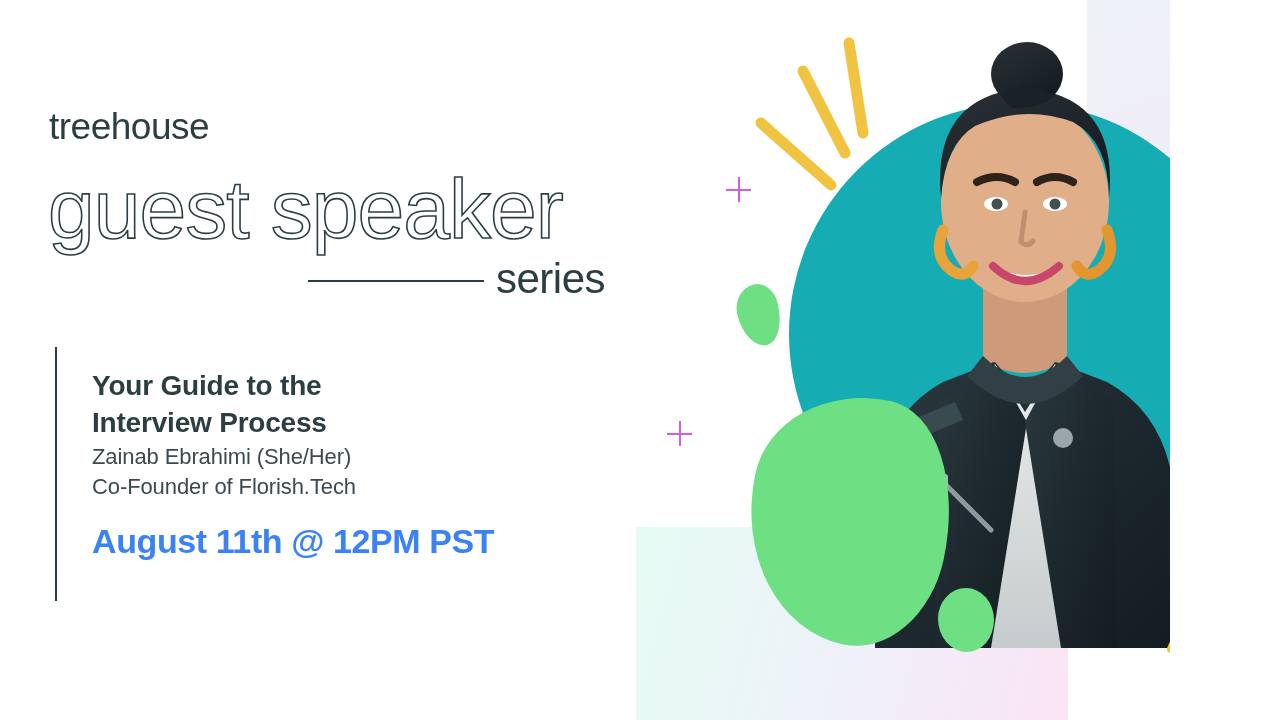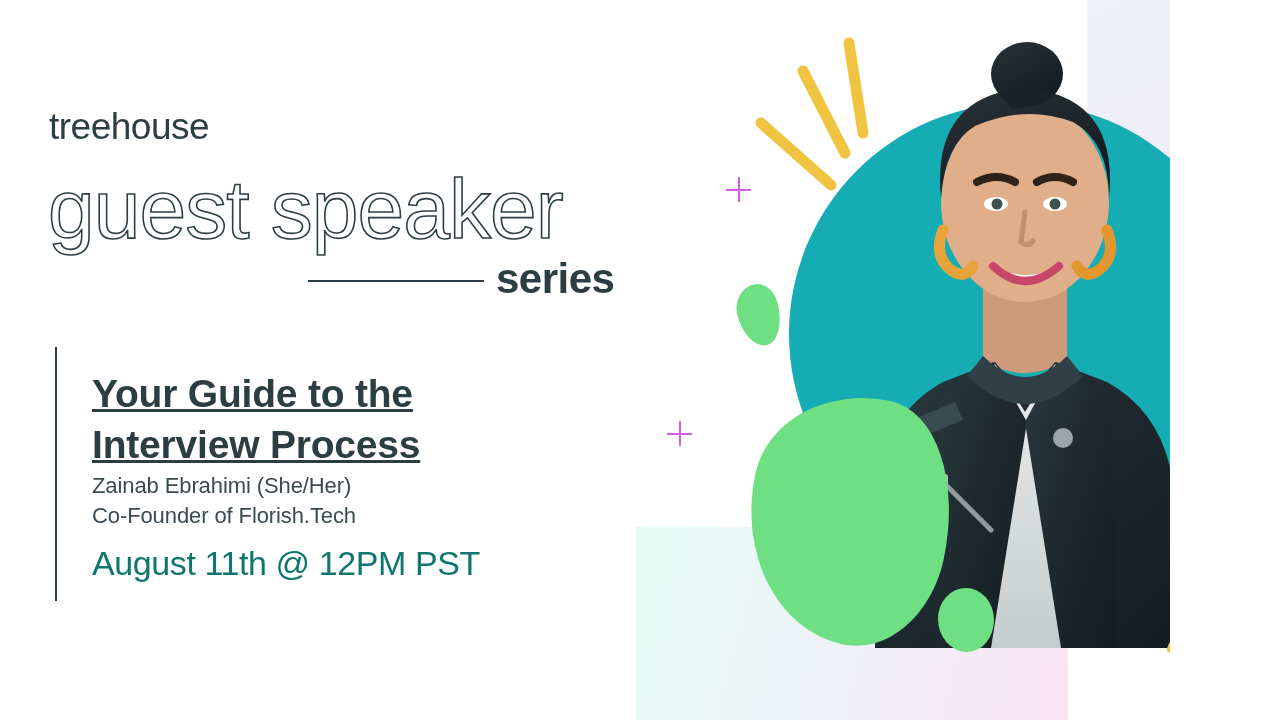--- a/index.html
+++ b/index.html
@@ -160,21 +160,21 @@
     top: 280px;
     width: 176px;
     height: 2px;
     background: #2c3e44;
   }
   .series-word {
     position: absolute;
     left: 496px;
     top: 258px;
     font-size: 42px;
-    font-weight: 700;
+    font-weight: 400;
     color: #2c3e44;
     line-height: 1;
     letter-spacing: -0.5px;
   }
 
   .vrule {
     position: absolute;
     left: 55px;
     top: 347px;
     width: 2px;
@@ -183,43 +183,42 @@
   }
 
   .detail-block {
     position: absolute;
     left: 92px;
     top: 368px;
     width: 540px;
     color: #2c3e44;
   }
   .talk-title {
-    font-size: 39px;
+    font-size: 28px;
     font-weight: 700;
     line-height: 1.32;
     letter-spacing: -0.2px;
     margin: 0;
     color: #2c3e44;
-    text-decoration: underline;
   }
   .speaker-lines {
   }
   .speaker-name, .speaker-role {
     font-size: 22px;
     font-weight: 400;
     line-height: 1.38;
     color: #3b4a50;
     letter-spacing: -0.1px;
   }
   .datetime {
-    margin-top: 13px;
+    margin-top: 20px;
     font-size: 34px;
-    font-weight: 400;
+    font-weight: 700;
     letter-spacing: -0.4px;
-    color: #0f766e;
+    color: #3b82f6;
     line-height: 1.1;
   }
 </style>
 </head>
 <body>
 
 <div id="stage">
 
   <div class="panel-tr"></div>
   <div class="panel-bl"></div>

